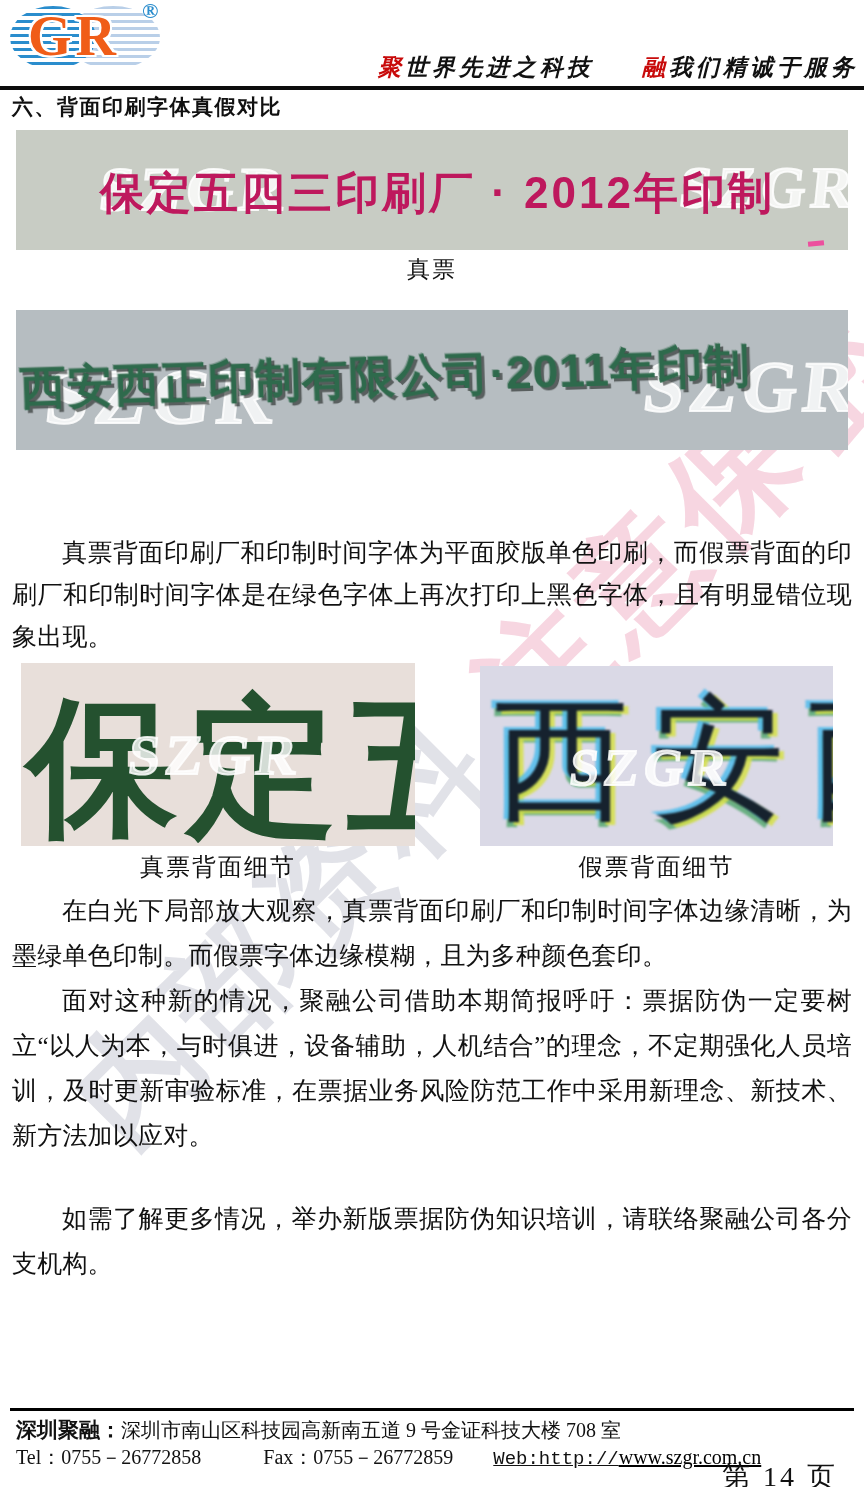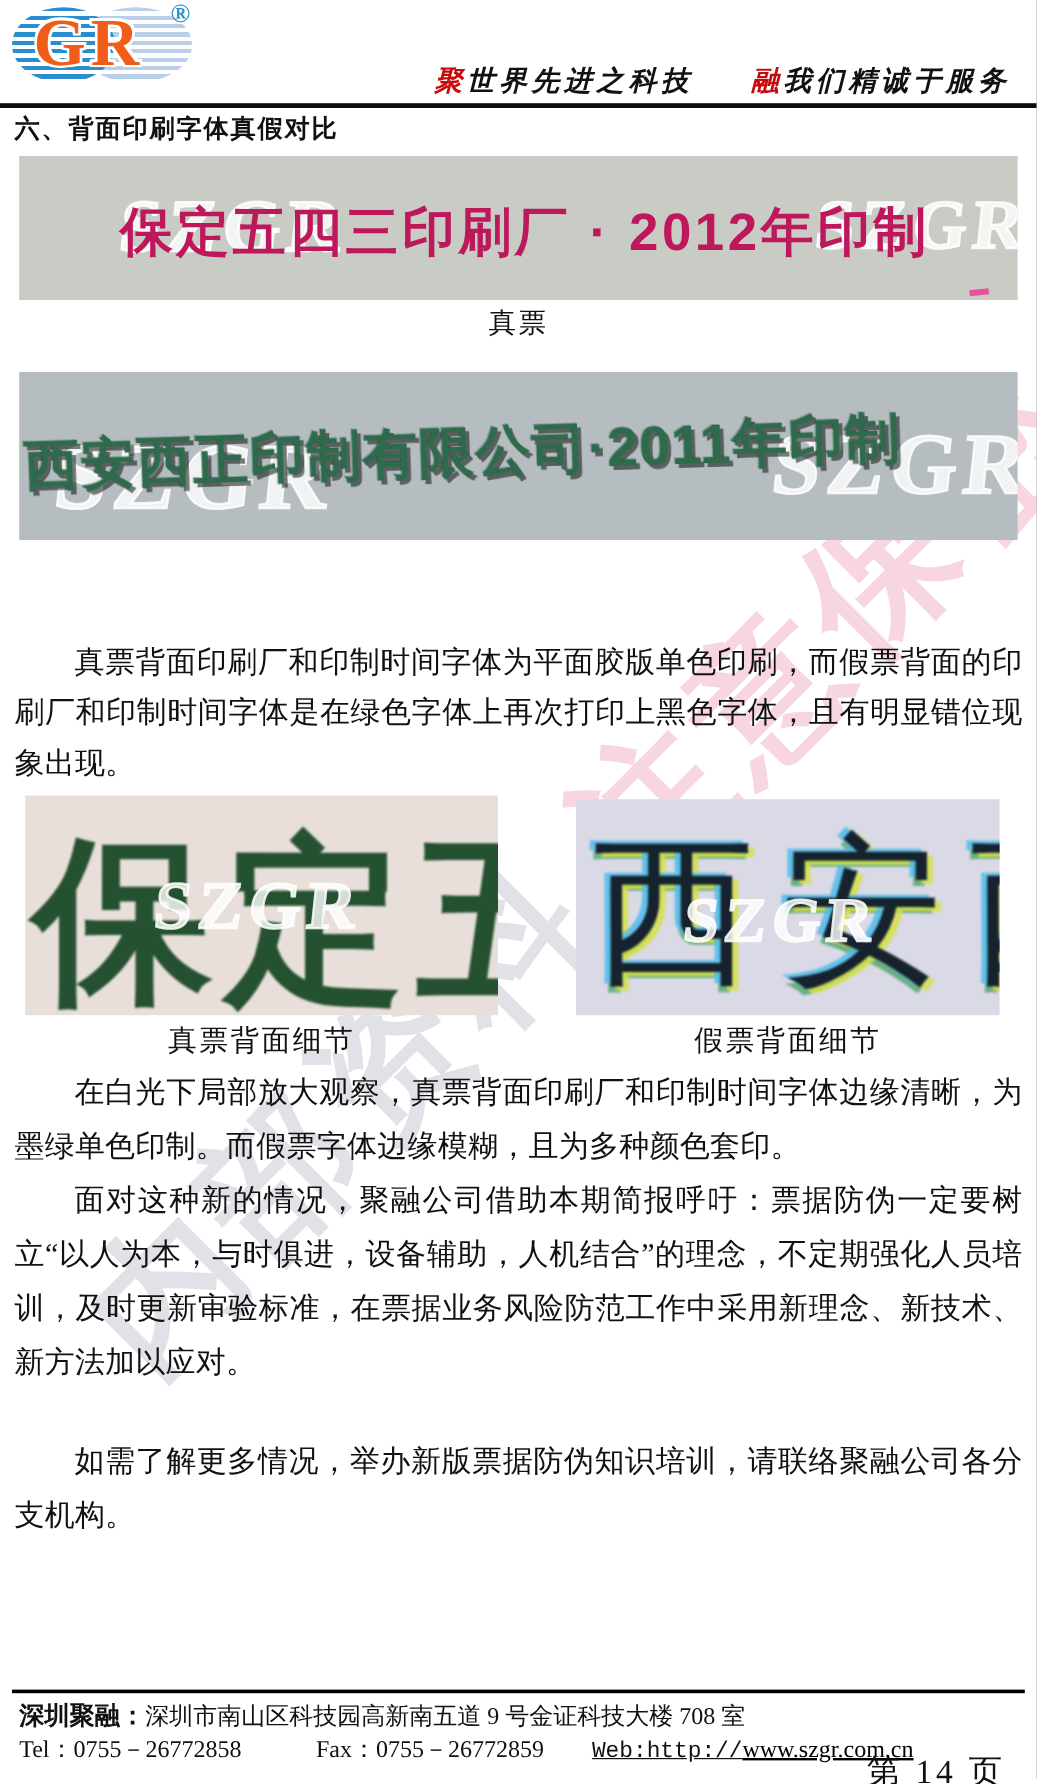--- a/index.html
+++ b/index.html
@@ -29,21 +29,21 @@
     left:0; top:4px; width:86px; height:63px;
     background:repeating-linear-gradient(#2a8dcd 0 3.5px,#ffffff 3.5px 7px);
   }
   .logo-gr{
     position:absolute; left:18px; top:2px; font-family:"Liberation Serif",serif;
     font-size:56px; font-weight:bold; letter-spacing:4px; color:#f05d18;
     text-shadow:-2px -2px 0 #fff,2px -2px 0 #fff,-2px 2px 0 #fff,2px 2px 0 #fff,0 2px 0 #fff,2px 0 0 #fff;
   }
   .logo-reg{position:absolute; left:132px; top:-4px; font-size:22px; color:#2a8dcd; font-weight:bold;}
   .slogan{
-    right:22px; top:52px; font-size:23px; font-weight:bold; font-style:italic;
+    right:6px; top:52px; font-size:23px; font-weight:bold; font-style:italic;
     letter-spacing:4px; white-space:nowrap;
   }
   .slogan .red{color:#c80a0a;}
   .slogan .gap{margin-left:48px;}
   .header-rule{left:0; top:86px; width:864px; height:4px; background:#0d0d0d;}
   .section-title{
     left:12px; top:93px; font-family:"Liberation Sans","DejaVu Sans",sans-serif;
     font-size:21px; font-weight:bold; letter-spacing:1.5px;
   }
   

